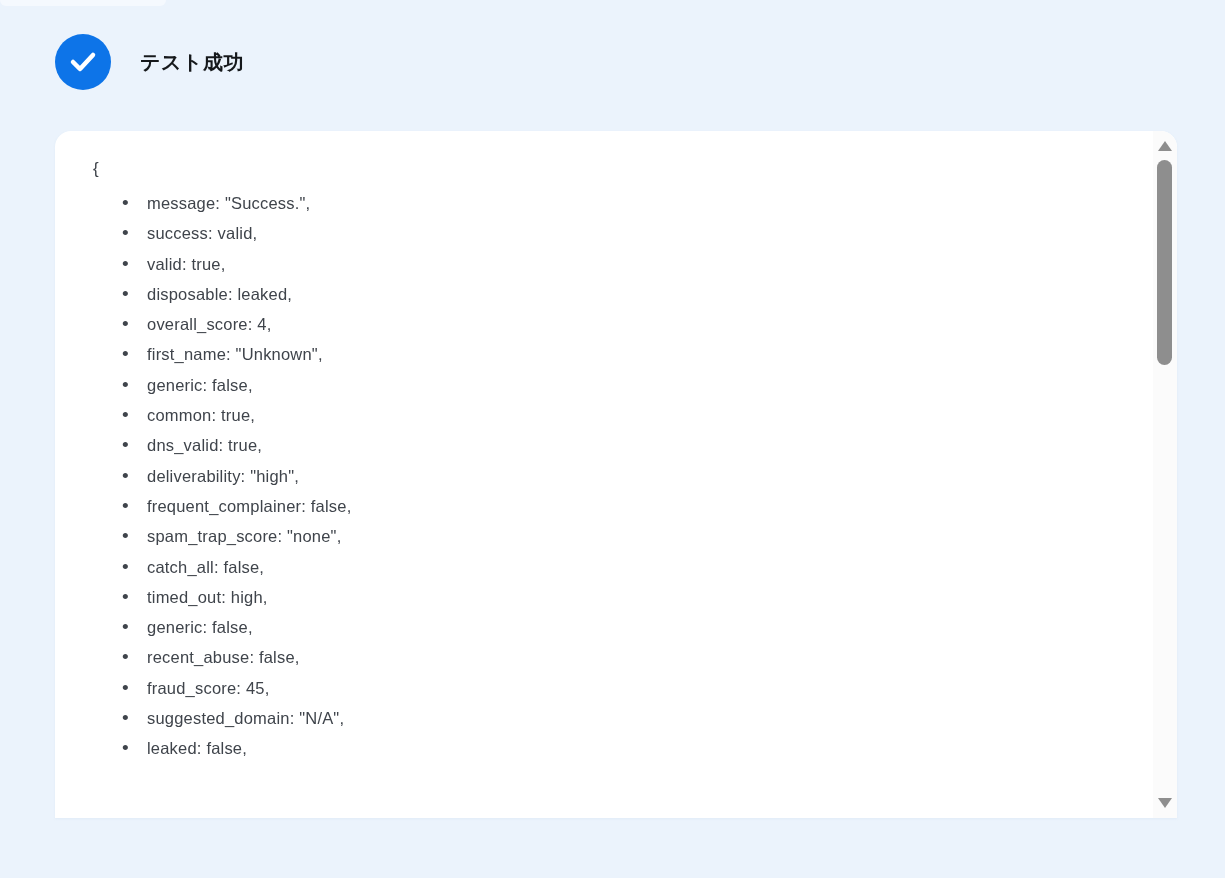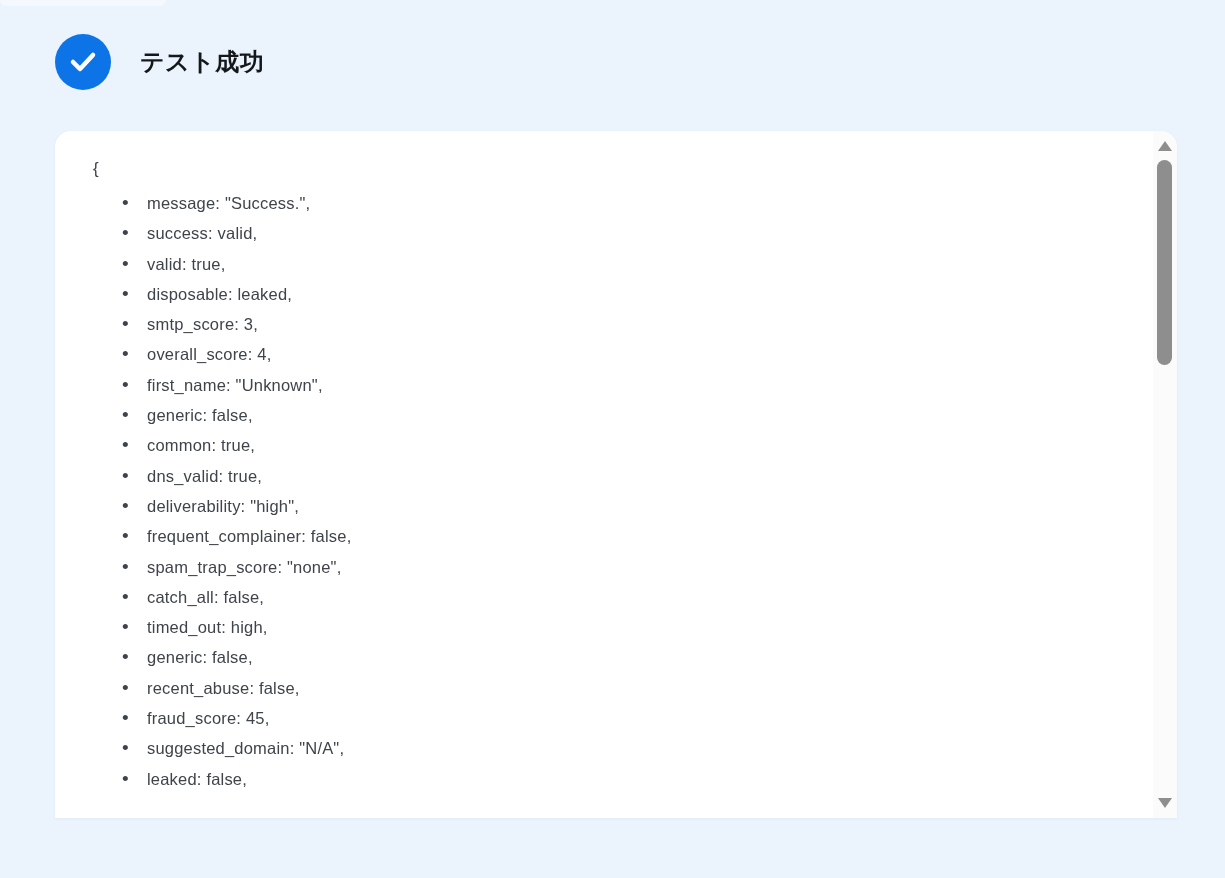--- a/index.html
+++ b/index.html
@@ -33,21 +33,21 @@
     width: 56px; height: 56px;
     border-radius: 50%;
     background: #0D74E8;
     display: flex;
     align-items: center;
     justify-content: center;
     flex: 0 0 auto;
   }
   .check-circle svg { display: block; }
   .page-title {
-    font-size: 24px;
+    font-size: 20px;
     font-weight: bold;
     color: #15181B;
     letter-spacing: 0.5px;
     text-align: right;
   }
 
   
   .result-panel {
     position: absolute;
     left: 55px; top: 131px;
@@ -142,21 +142,20 @@
     <ul class="json-list">
 
         <li>message: "Success.",</li>
 
         <li>success: valid,</li>
 
         <li>valid: true,</li>
 
         <li>disposable: leaked,</li>
 
-        <li>smtp_score: 3,</li>
 
         <li>overall_score: 4,</li>
 
         <li>first_name: "Unknown",</li>
 
         <li>generic: false,</li>
 
         <li>common: true,</li>
 
         <li>dns_valid: true,</li>

